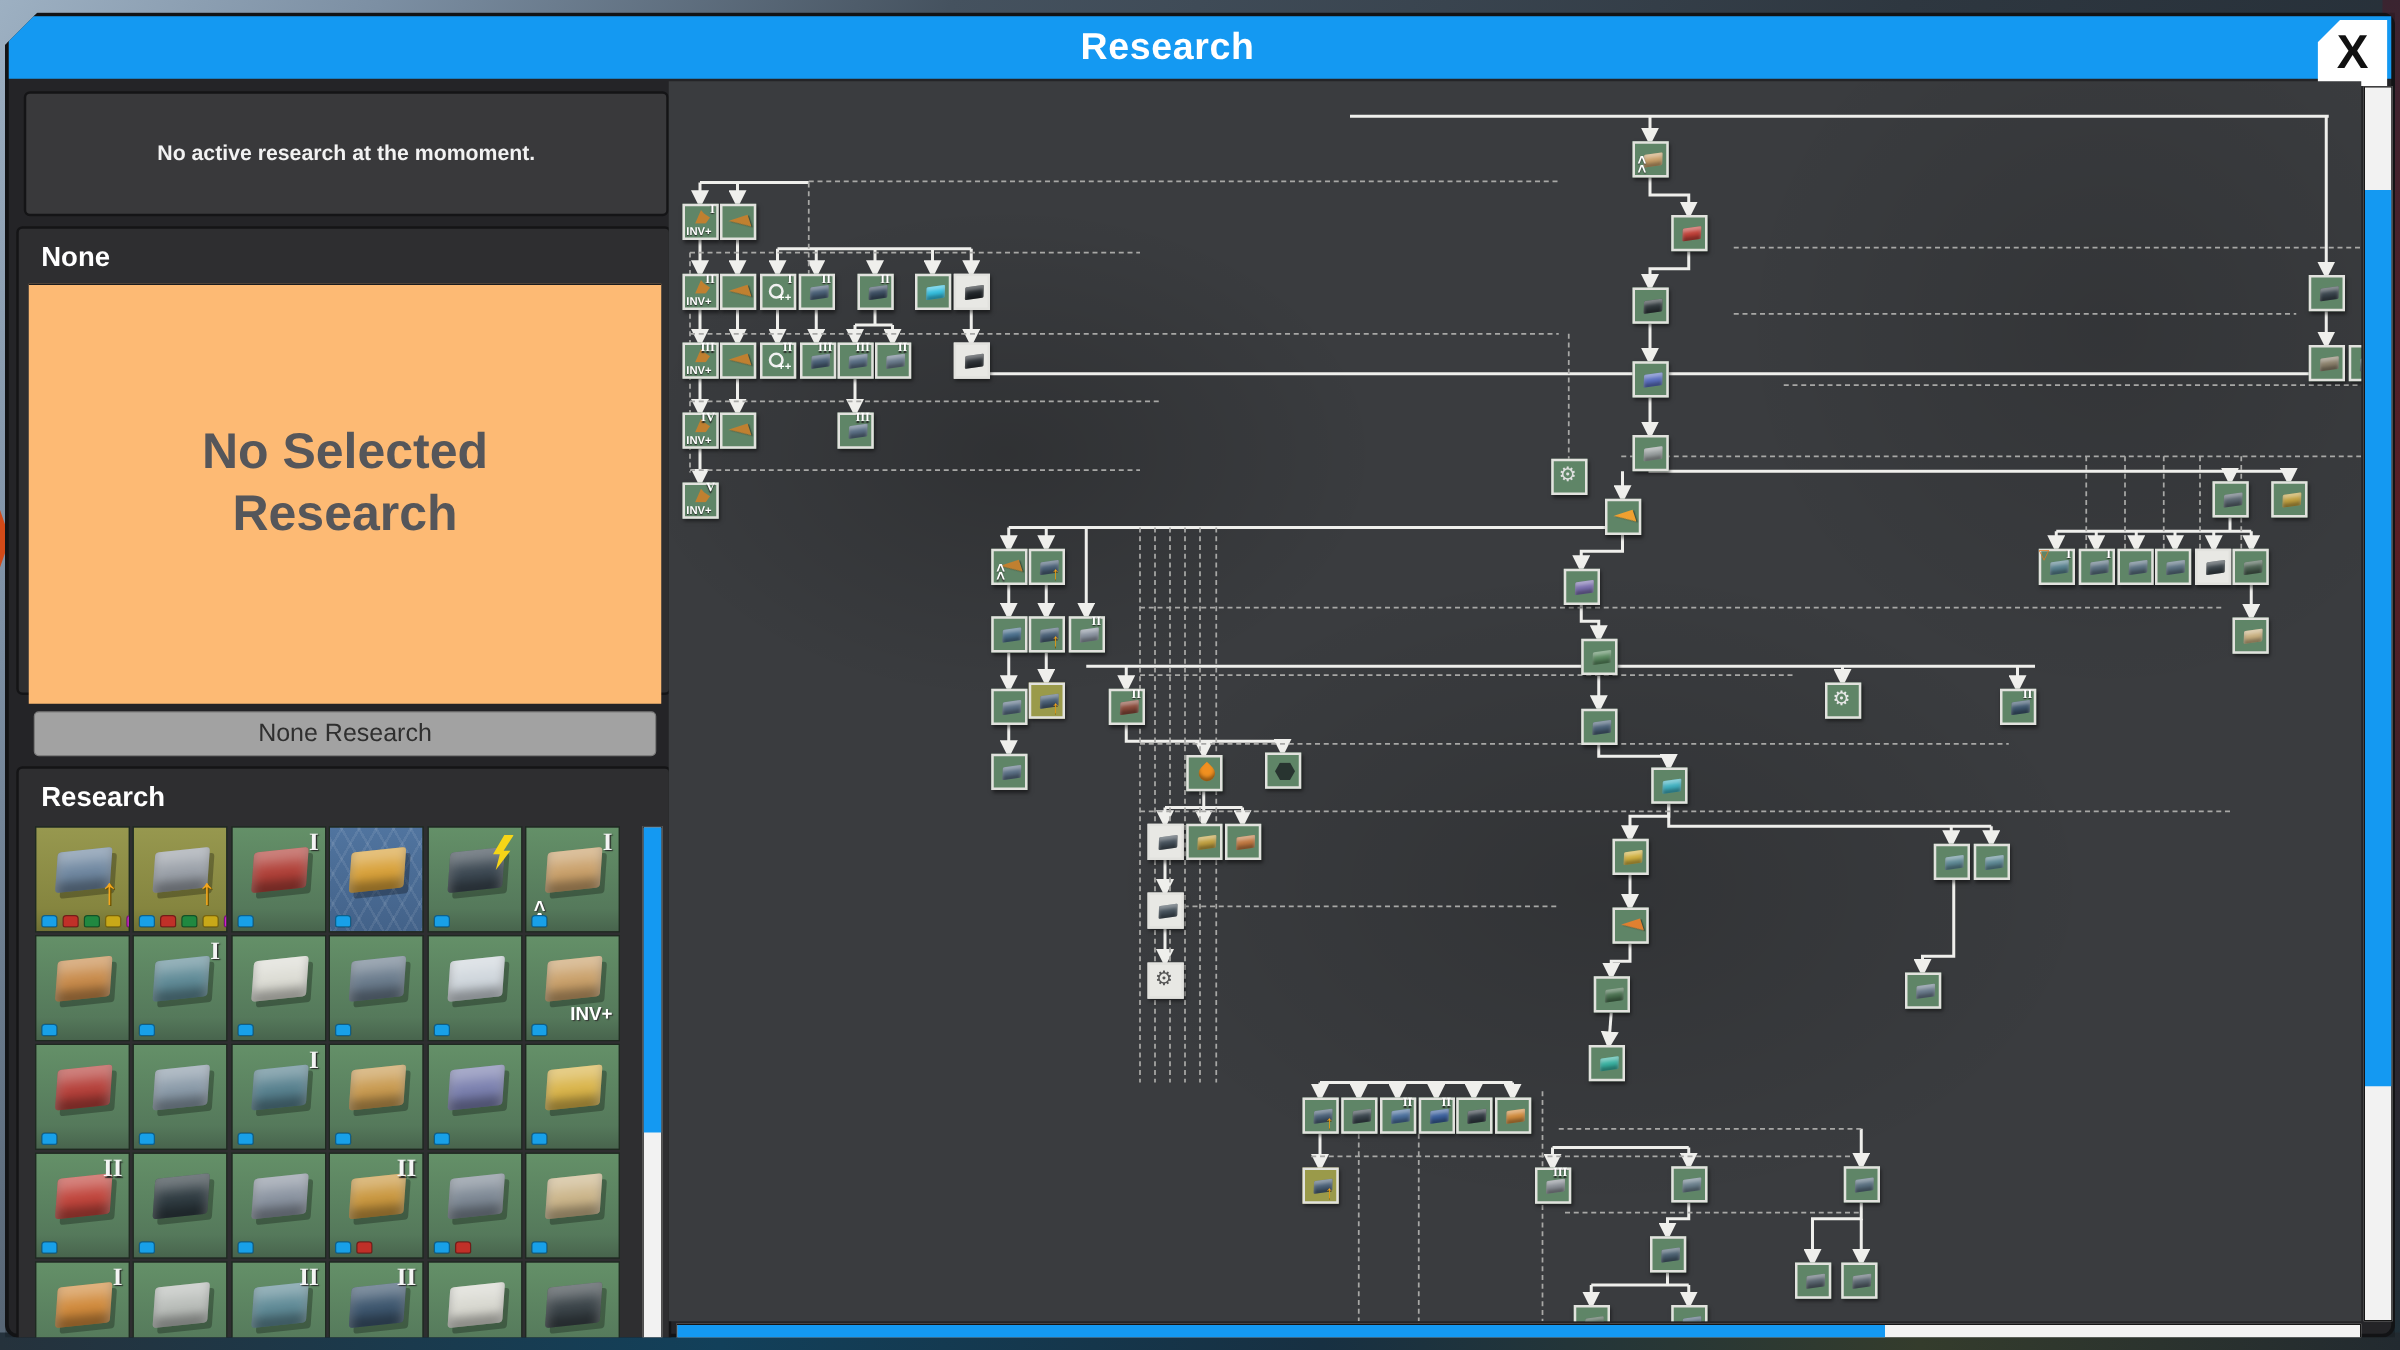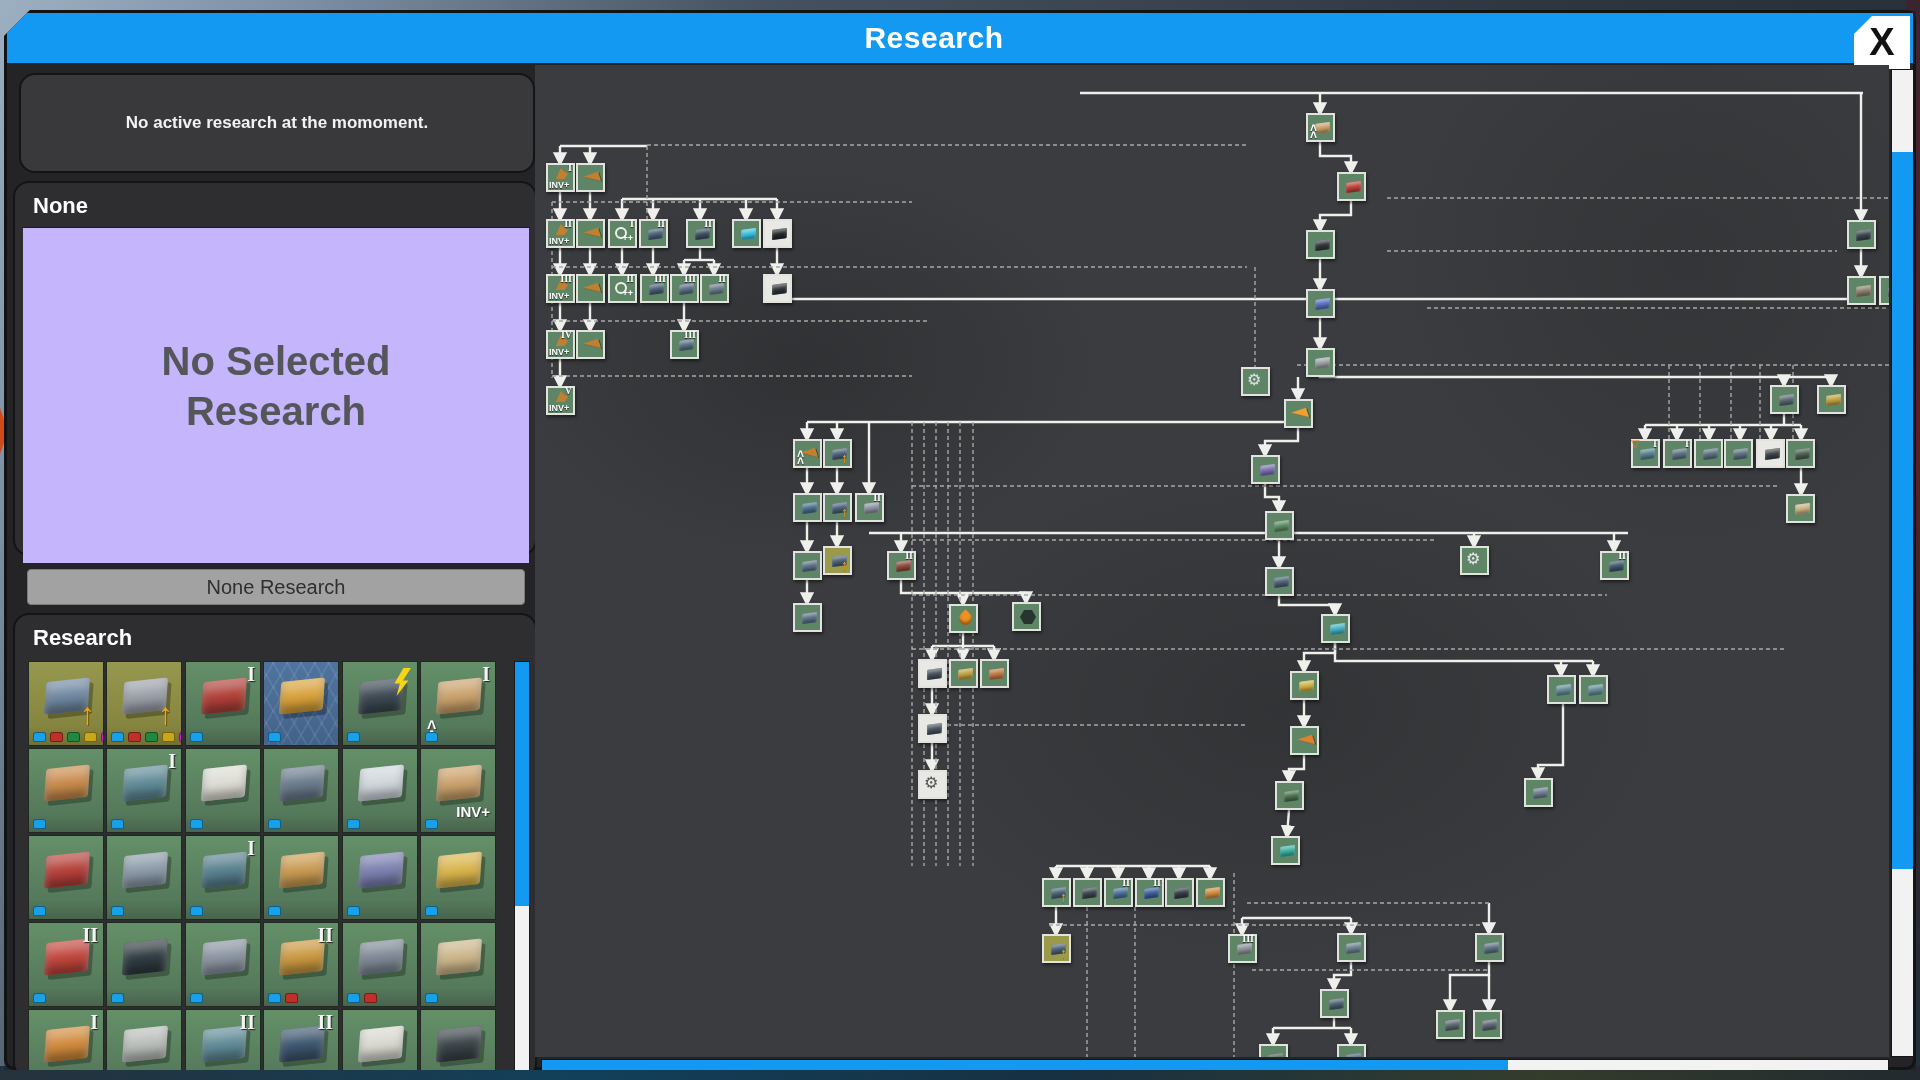--- a/index.html
+++ b/index.html
@@ -12,26 +12,26 @@
   .window { position:absolute; left:4px; top:10px; width:1912px; height:1060px; background:#242427;
             border:3px solid #121315; border-radius:10px;
             clip-path:polygon(26px 0,100% 0,100% 100%,0 100%,0 26px); box-shadow:0 0 30px rgba(0,0,0,.6); }
   .titlebar { position:absolute; left:0; top:0; width:100%; height:50px; background:#1499f2; }
   .title { position:absolute; left:0; top:8px; width:1854px; text-align:center; color:#fff; font-size:30px; font-weight:bold; letter-spacing:.5px; }
   .close-btn { position:absolute; right:3px; top:3px; width:56px; height:53px; background:#fff; color:#111;
                font-size:38px; font-weight:bold; text-align:center; line-height:52px;
                clip-path:polygon(18px 0,100% 0,100% 100%,0 100%,0 18px); cursor:pointer; }
 
   
-  .box { position:absolute; background:#323234; border:2px solid #141416; border-radius:16px; }
+  .box { position:absolute; background:#323234; border:2px solid #141416; border-radius:5px; }
   .box1 { left:12px; top:60px; width:516px; height:100px; background:#39393b; }
   .box1 .msg { position:absolute; width:100%; top:38px; text-align:center; color:#f2f2f2; font-size:17px; font-weight:bold; }
   .box2 { left:6px; top:168px; width:524px; height:375px; background:#2e2e30; }
   .sec-header { color:#fff; font-size:22px; font-weight:bold; padding:10px 0 0 18px; }
-  .sel-panel { position:absolute; left:8px; top:44px; width:506px; height:336px; background:#c4b5fd; border-top:1px solid #1c1c1e; }
+  .sel-panel { position:absolute; left:8px; top:44px; width:506px; height:336px; background:#fdba74; border-top:1px solid #1c1c1e; }
   .sel-placeholder { position:absolute; width:100%; top:108px; text-align:center; color:#55565a; font-size:40px; font-weight:bold; line-height:1.25; }
   .start-btn { position:absolute; left:12px; top:386px; width:498px; height:36px; background:#a2a2a2; border:1px solid #7c7c7c;
                border-radius:4px; color:#2f2f2f; font-size:20px; text-align:center; line-height:34px; cursor:pointer; }
   .box3 { left:6px; top:600px; width:524px; height:466px; background:#2e2e30; overflow:hidden; }
 
   .grid { position:absolute; left:0; top:0; width:100%; height:100%; }
   .cell { position:absolute; width:76px; height:85px; border:1px solid #1e2a20; overflow:hidden; cursor:pointer; }
   .cell.g { background:linear-gradient(#649068 0%,#55795b 78%,#48644d 100%); }
   .cell.o { background:linear-gradient(#97984f 0%,#85853f 78%,#6f7034 100%); }
   .cell.b { background:linear-gradient(#50749f 0%,#436289 78%,#3a5273 100%);

